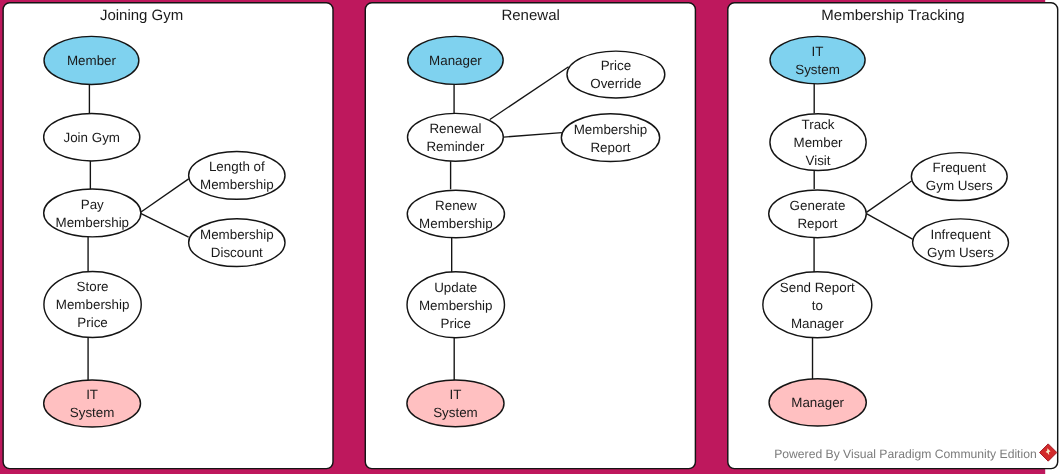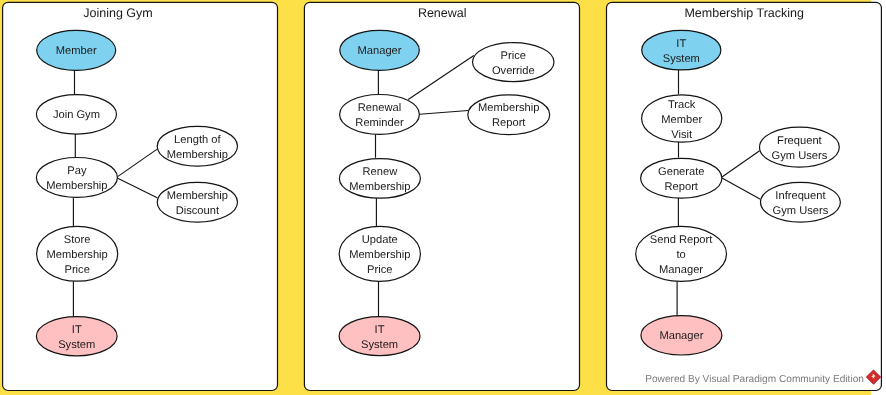--- a/index.html
+++ b/index.html
@@ -1,21 +1,21 @@
 <!DOCTYPE html>
 <html><head>
 <meta charset="utf-8">
 <title>Use Case Diagram</title>
 <style>
   html,body{margin:0;padding:0;background:#ffffff;}
   body{width:886px;height:395px;overflow:hidden;
        font-family:"Liberation Sans",sans-serif;
        -webkit-font-smoothing:antialiased;
        text-rendering:geometricPrecision;}
-  #stage{position:relative;width:871px;height:395px;background:#fde047;}
+  #stage{position:relative;width:871px;height:395px;background:#be185d;}
   svg{display:block;shape-rendering:geometricPrecision;
       transform:translateZ(0);}
   .panel-box{fill:#ffffff;stroke:#141414;stroke-width:1.2;}
   .panel-title{font-size:12.5px;fill:#1A1A1A;text-anchor:middle;}
   .node-shape{stroke:#141414;stroke-width:1.2;}
   .node-label{font-size:11.15px;fill:#1A1A1A;text-anchor:middle;}
   .connector{stroke:#141414;stroke-width:1.15;fill:none;}
   .watermark-text{font-size:10.15px;fill:#7B7B7B;}
 </style>
 </head>

